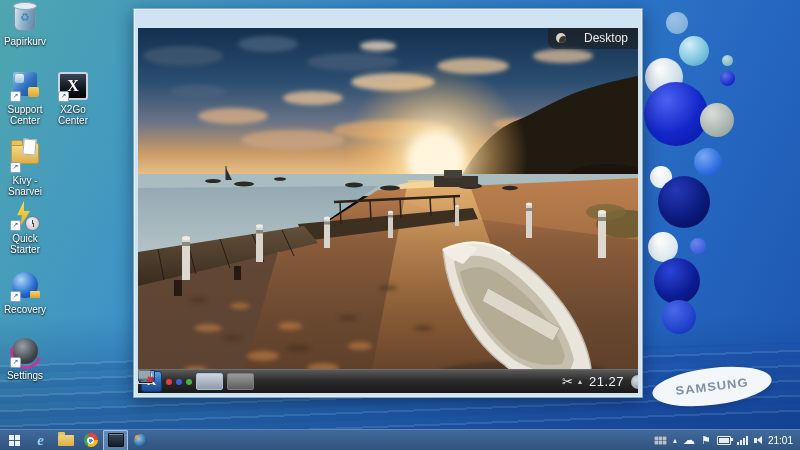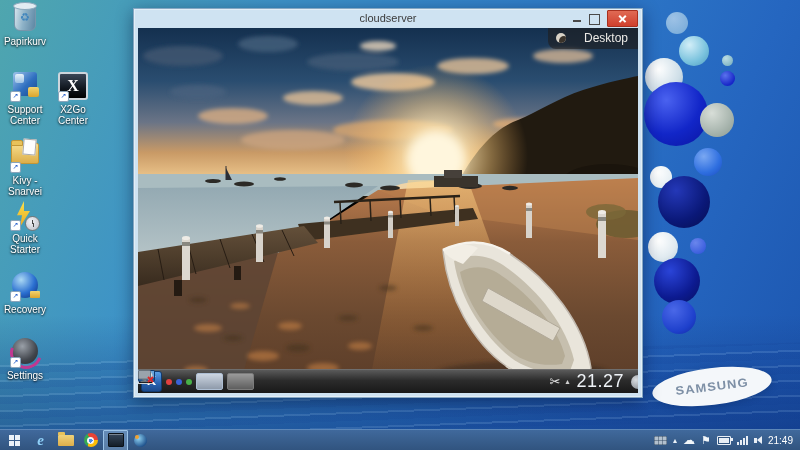--- a/index.html
+++ b/index.html
@@ -88,21 +88,21 @@
     padding:0 3px;box-sizing:border-box;background:linear-gradient(#5a5a5a,#2c2c2c 45%,#191919);border-top:1px solid #6e6e6e;}
   .kmenu{width:19px;height:19px;border-radius:3px;flex:0 0 auto;cursor:pointer;
     background:linear-gradient(#5aa0e8,#2a62b0 60%,#1c4a8c);border:1px solid #123a6e;
     color:#fff;font-weight:bold;font-size:13px;line-height:18px;text-align:center;}
   .kdot{width:6px;height:6px;border-radius:50%;flex:0 0 auto;cursor:pointer;}
   .pager{width:25px;height:15px;border-radius:2px;flex:0 0 auto;cursor:pointer;}
   .pager.on{background:linear-gradient(#cdd6e2,#8e9aaa);border:1px solid #aebfd4;}
   .pager.off{background:linear-gradient(#9a9a9a,#5e5e5e);border:1px solid #7c7c7c;}
   .kspace{flex:1;}
   .ktray{display:flex;align-items:center;gap:5px;flex:0 0 auto;}
-  .kclock{color:#eef2f6;font-size:18px;letter-spacing:.5px;margin-left:2px;cursor:default;}
+  .kclock{color:#eef2f6;font-size:13px;letter-spacing:.5px;margin-left:2px;cursor:default;}
   .kcaret{color:#cfcfcf;font-size:8px;cursor:pointer;}
   .panel-cashew{width:14px;height:14px;margin-left:2px;margin-right:-10px;border-radius:50%;flex:0 0 auto;
     background:radial-gradient(circle at 35% 35%,#d8dce0,#7a8088);cursor:pointer;}
 
   
   .taskbar{position:absolute;left:0;bottom:0;width:800px;height:21px;display:flex;align-items:center;
     background:linear-gradient(#40699c,#31547f);border-top:1px solid #5d87b8;box-sizing:border-box;}
   .tbtn{height:21px;display:flex;align-items:center;justify-content:center;flex:0 0 auto;cursor:pointer;}
   .start{width:28px;}
   .winlogo{display:grid;grid-template-columns:5px 5px;grid-template-rows:5px 5px;gap:1px;}
@@ -208,28 +208,20 @@
   </div>
   <div class="dicon di7">
     <div class="ic">
         <div class="sphere"></div>
       <span class="sc-arrow">↗</span>
       </div>
     <div class="lbl">Settings</div>
   </div>
 
   <div class="window">
-    <div class="titlebar">
-      <span>cloudserver</span>
-      <div class="controls">
-        <span class="ctl ctl-min"></span>
-        <span class="ctl ctl-max"></span>
-        <span class="ctl ctl-close"></span>
-      </div>
-    </div>
     <div class="client">
 
       <svg width="500" height="363" viewBox="0 0 500 363" preserveAspectRatio="none">
         <defs>
           <linearGradient id="skyG" x1="0" y1="0" x2="0" y2="1">
             <stop offset="0" stop-color="#14304f"></stop>
               <stop offset=".35" stop-color="#2a4d70"></stop>
             <stop offset=".62" stop-color="#6a7486"></stop>
               <stop offset=".82" stop-color="#c99a66"></stop>
             <stop offset="1" stop-color="#efc98f"></stop>
@@ -484,16 +476,16 @@
       <span class="tsig">
           <i style="height:3px"></i>
           <i style="height:5px"></i>
           <i style="height:7px"></i>
           <i style="height:9px"></i>
         </span>
       <span class="tspk">
           <span class="box"></span>
           <span class="cone"></span>
         </span>
-      <span class="tclock">21:49</span>
+      <span class="tclock">21:01</span>
     </div>
   </div>
 </div>
 
 </body></html>

